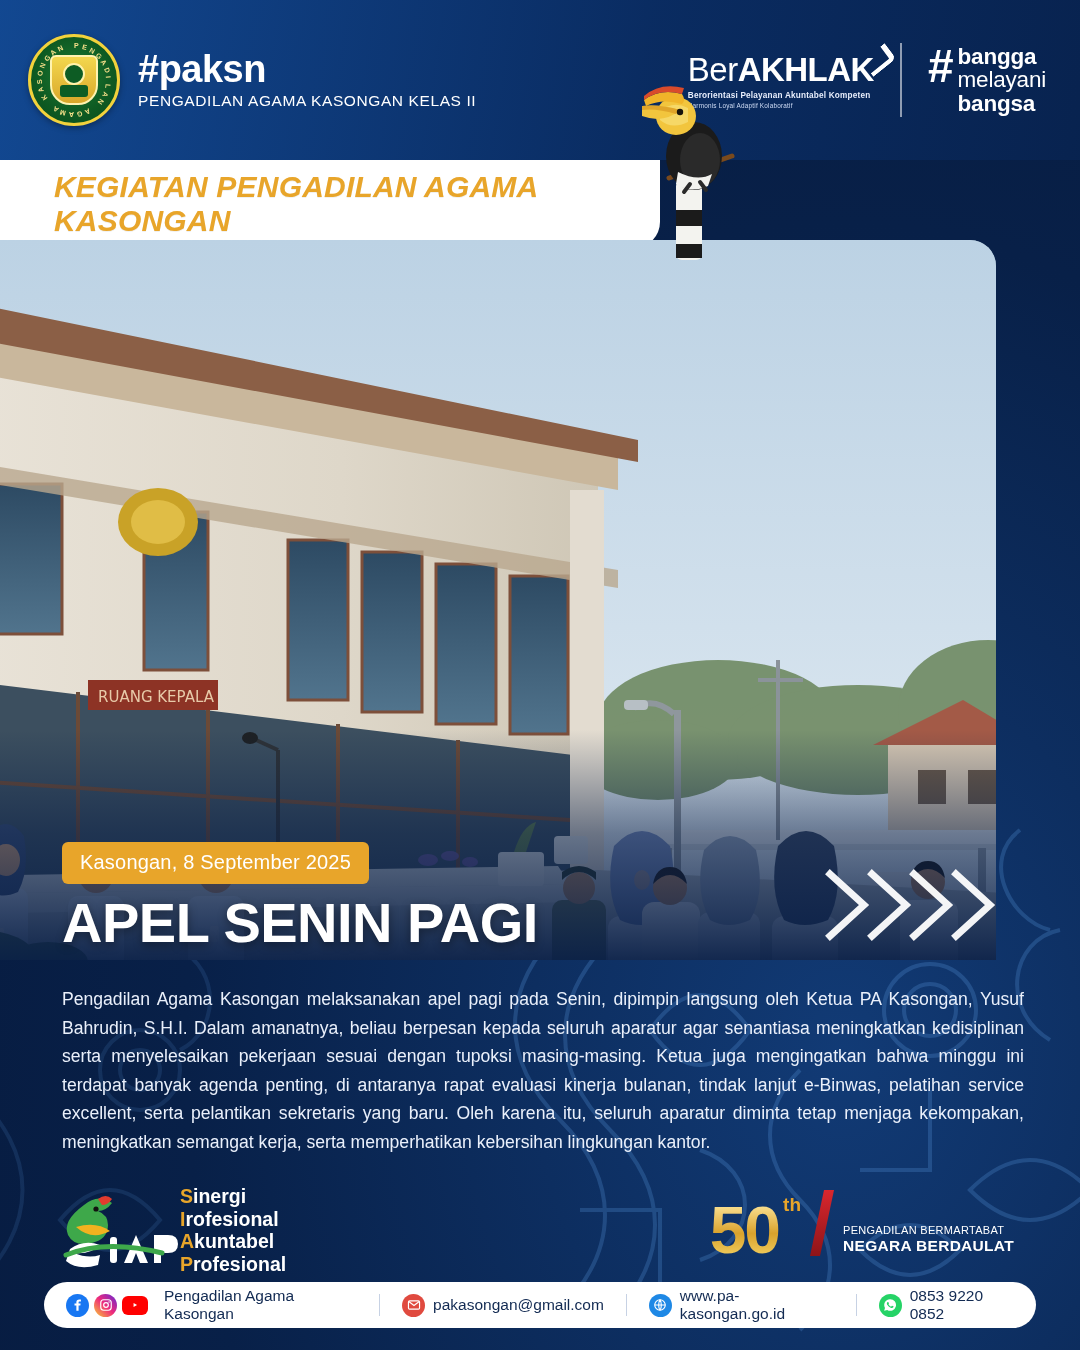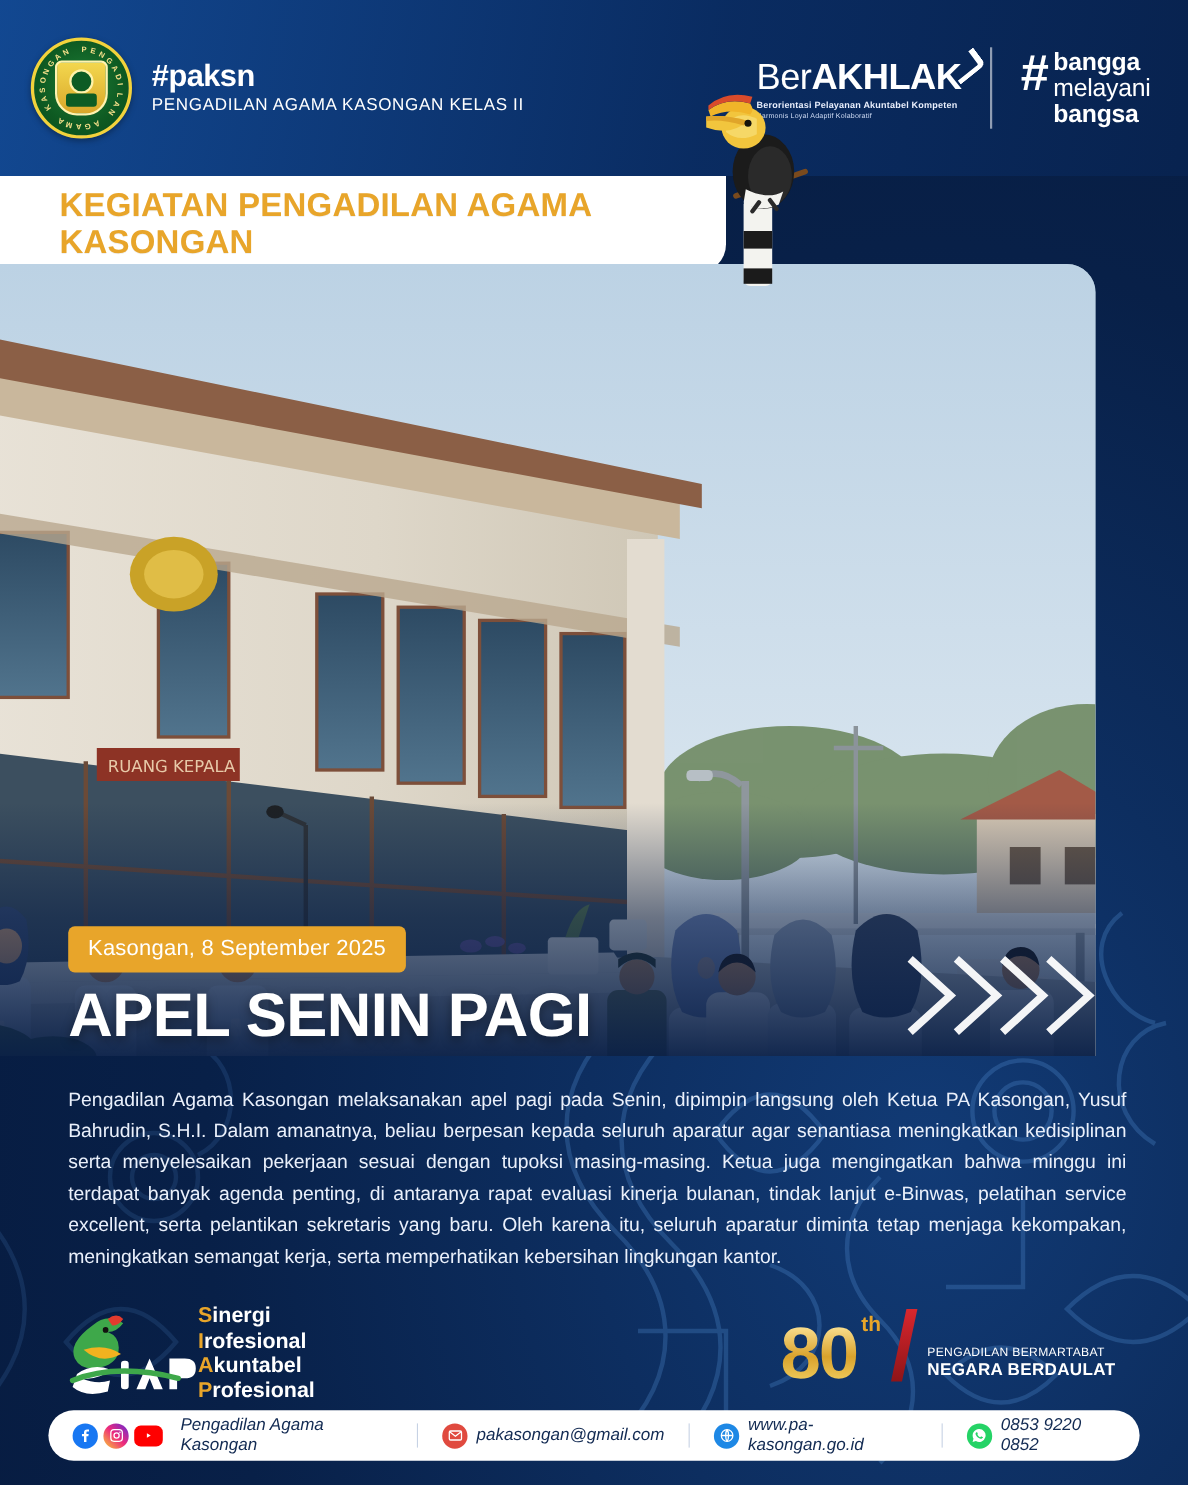--- a/index.html
+++ b/index.html
@@ -68,21 +68,21 @@
     width: 18px; height: 18px; border-radius: 50%;
     background: #0d5c24; border: 2px solid #fff2aa;
   }
   .logo-pa .crest:after {
     content: ""; position: absolute; left: 50%; bottom: 6px; transform: translateX(-50%);
     width: 28px; height: 12px; background: #0d5c24; border-radius: 3px;
   }
 
   .brand-text { margin-left: 18px; }
   .brand-tag {
-    font-size: 28px; font-weight: 700; color: #ffffff; line-height: 1.02; letter-spacing: -0.5px;
+    font-size: 38px; font-weight: 700; color: #ffffff; line-height: 1.02; letter-spacing: -0.5px;
   }
   .brand-sub {
     font-size: 15.5px; color: #ffffff; letter-spacing: .6px; margin-top: 4px; font-weight: 400;
   }
 
   .header-right { margin-left: auto; display: flex; align-items: center; gap: 26px; padding-right: 6px; }
   .berakhlak { text-align: left; position: relative; }
   .berakhlak .ba-title { font-size: 33px; font-weight: 700; color: #fff; letter-spacing: -0.5px; }
   .berakhlak .ba-title .light { font-weight: 400; }
   .berakhlak .ba-sub { font-size: 8.2px; color: #e8eefc; font-weight: 700; letter-spacing: .2px; line-height: 1.25; margin-top: 2px;}
@@ -100,21 +100,21 @@
   .bangga .bl div.thin { font-weight: 400; }
 
   
   .ribbon-wrap {
     position: absolute; top: 160px; left: 0; width: 660px; height: 88px;
     background: #ffffff;
     border-radius: 0 0 26px 0;
     display: flex; align-items: center;
   }
   .ribbon-title {
-    font-size: 30px; font-weight: 700; 
+    font-size: 30px; font-weight: 700; font-style: italic;
     color: #e8a52a; letter-spacing: .2px; padding-left: 54px;
     text-shadow: 0 1px 0 rgba(0,0,0,0.06);
     font-stretch: condensed;
   }
 
   
   .bird { position: absolute; left: 614px; top: 60px; width: 150px; height: 210px; z-index: 6; }
   .bird svg { width: 100%; height: 100%; }
 
   
@@ -175,21 +175,21 @@
   .eighty .th { font-size: 19px; color: #e8a52a; font-weight: 700; position: relative; top: -44px; left: -6px; }
   .eighty .ribbon-red { width: 10px; height: 66px; background: linear-gradient(#d9272e,#8e1418); transform: skewX(-12deg); margin: 0 6px 4px 0; }
   .eighty .txt { line-height: 1.2; padding-bottom: 4px; }
   .eighty .txt .t1 { font-size: 11px; color: #ffffff; letter-spacing: .3px; }
   .eighty .txt .t2 { font-size: 15.5px; color: #ffffff; font-weight: 700; letter-spacing: .3px; }
 
   
   .footer {
     position: absolute; left: 44px; bottom: 22px; width: 992px; height: 46px;
     background: #ffffff; border-radius: 23px; z-index: 10;
-    display: flex; align-items: center; padding: 0 22px; gap: 16px; font-style: italic;
+    display: flex; align-items: center; padding: 0 22px; gap: 16px;
   }
   .f-item { display: flex; align-items: center; gap: 8px; font-size: 15.5px; color: #122a52; }
   .f-sep { width: 1px; height: 22px; background: #c7d2e4; margin: 0 6px; }
   .f-icon { width: 23px; height: 23px; border-radius: 50%; display: flex; align-items: center; justify-content: center; flex: 0 0 auto; }
   .ic-fb { background: #1877f2; }
   .ic-ig { background: linear-gradient(45deg,#f9ce34,#ee2a7b,#6228d7); }
   .ic-yt { background: #ff0000; border-radius: 6px; width: 26px; height: 19px; }
   .ic-mail { background: #e04a3f; }
   .ic-web { background: #1e88e5; }
   .ic-wa { background: #25d366; }
@@ -575,21 +575,21 @@
     </div>
     <div class="siap-words">
       <div><span class="k">S</span><span>inergi</span></div>
       <div><span class="k">I</span><span>rofesional</span></div>
       <div><span class="k">A</span><span>kuntabel</span></div>
       <div><span class="k">P</span><span>rofesional</span></div>
     </div>
   </div>
 
   <div class="eighty">
-    <div class="num">80</div>
+    <div class="num">50</div>
     <div class="th">th</div>
     <div class="ribbon-red"></div>
     <div class="txt">
       <div class="t1">PENGADILAN BERMARTABAT</div>
       <div class="t2">NEGARA BERDAULAT</div>
     </div>
   </div>
 
   <div class="footer">
 

